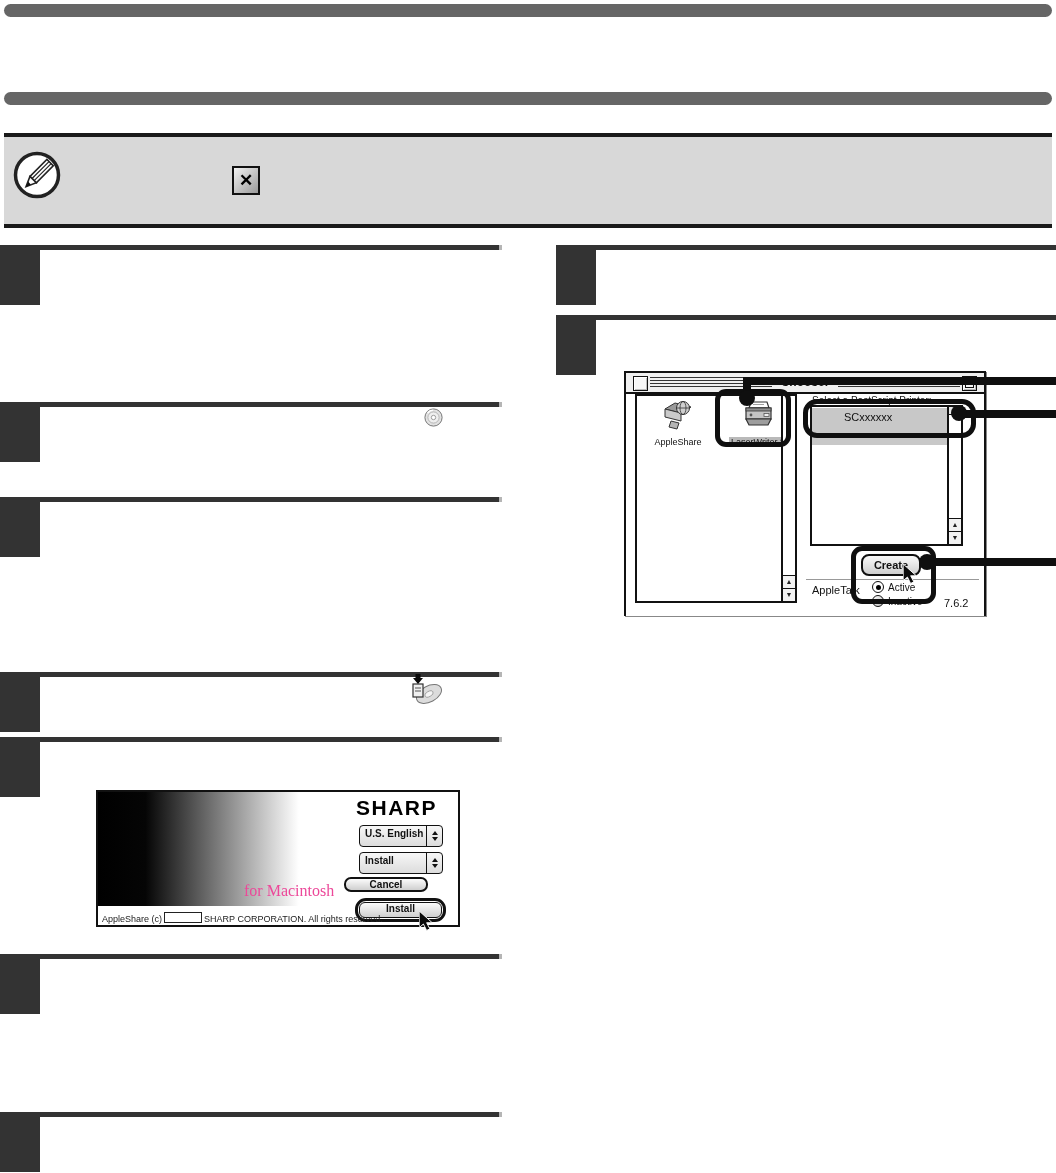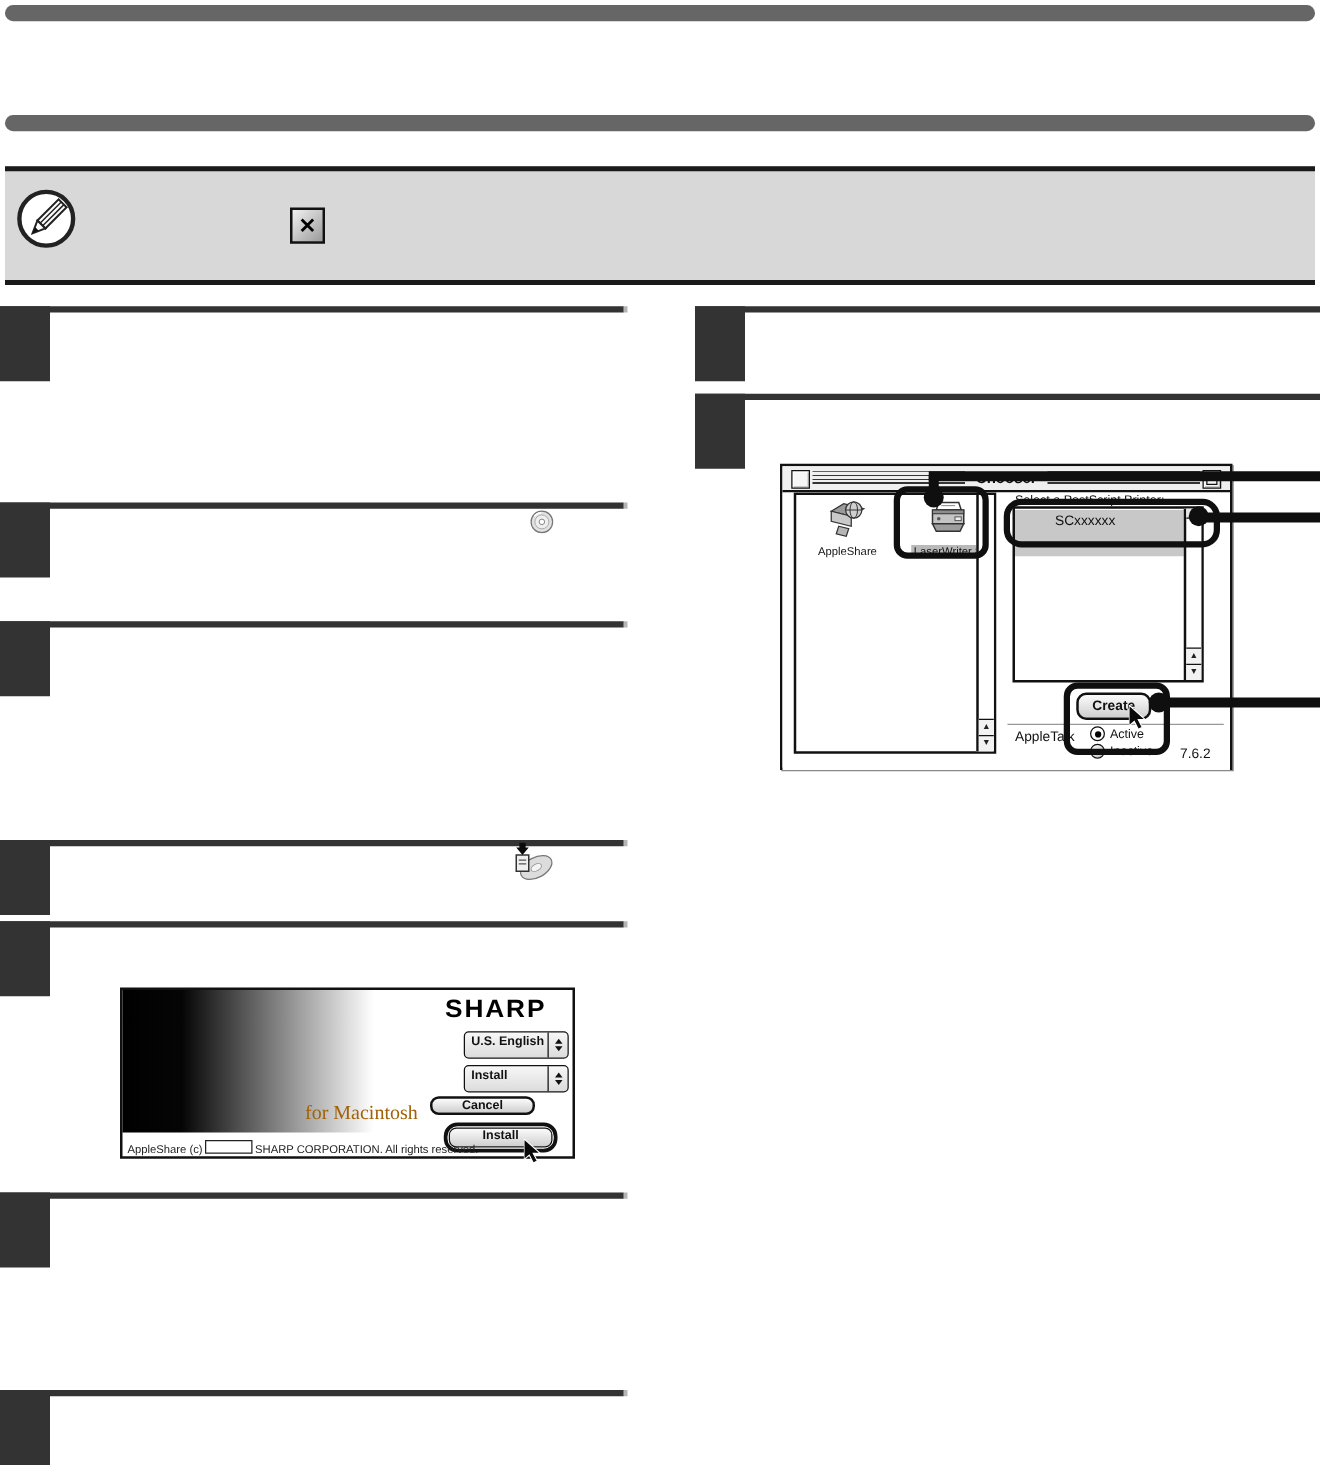--- a/index.html
+++ b/index.html
@@ -67,24 +67,24 @@
   .version{position:absolute;left:318px;top:203px;font-size:11px;}
 
   
   .installer{position:absolute;left:96px;top:790px;width:364px;height:137px;border:2px solid #111;
              background:#fff;box-sizing:border-box;z-index:10;}
   .grad{position:absolute;left:0;top:0;width:216px;height:114px;
         background:linear-gradient(90deg,#000 0%,#050505 22%,#fff 93%);}
   .inst-title{position:absolute;left:17px;top:41px;font-family:"Liberation Serif",serif;font-style:italic;
               font-size:27px;color:#2b2b2b;white-space:nowrap;
               text-shadow:0 0 5px #fff,0 0 3px #fff,2px 2px 4px rgba(90,90,90,.8);}
-  .inst-sub{position:absolute;left:146px;top:90px;font-family:"Liberation Serif",serif;font-size:16px;color:#a16207;}
+  .inst-sub{position:absolute;left:146px;top:90px;font-family:"Liberation Serif",serif;font-size:16px;color:#ec4899;}
   .brand{position:absolute;left:258px;top:4px;font-size:21px;font-weight:bold;letter-spacing:1.5px;color:#000;
          transform:scaleY(.95);}
-  .popup{position:absolute;left:273px;width:84px;height:22px;border:1.5px solid #111;border-radius:4px;
+  .popup{position:absolute;left:261px;width:84px;height:22px;border:1.5px solid #111;border-radius:4px;
          background:linear-gradient(#f7f7f7,#dcdcdc);box-sizing:border-box;font-size:10px;font-weight:bold;}
   .popup .ptxt{position:absolute;left:5px;top:2px;}
   .pstep{position:absolute;right:0;top:0;bottom:0;width:15px;border-left:1.5px solid #111;
          display:flex;flex-direction:column;align-items:center;justify-content:center;gap:2px;}
   .tri-up{width:0;height:0;border-left:3.5px solid transparent;border-right:3.5px solid transparent;border-bottom:4px solid #111;}
   .tri-dn{width:0;height:0;border-left:3.5px solid transparent;border-right:3.5px solid transparent;border-top:4px solid #111;}
   .cancel{left:246px;top:85px;width:84px;height:15px;font-size:10px;line-height:12px;border-radius:7px;}
   .defbtn{position:absolute;left:257px;top:106px;width:91px;height:24px;border:3px solid #111;border-radius:11px;
           box-sizing:border-box;padding:1px;}
   .defbtn .inner{width:100%;height:100%;border:1.5px solid #111;border-radius:6px;box-sizing:border-box;

